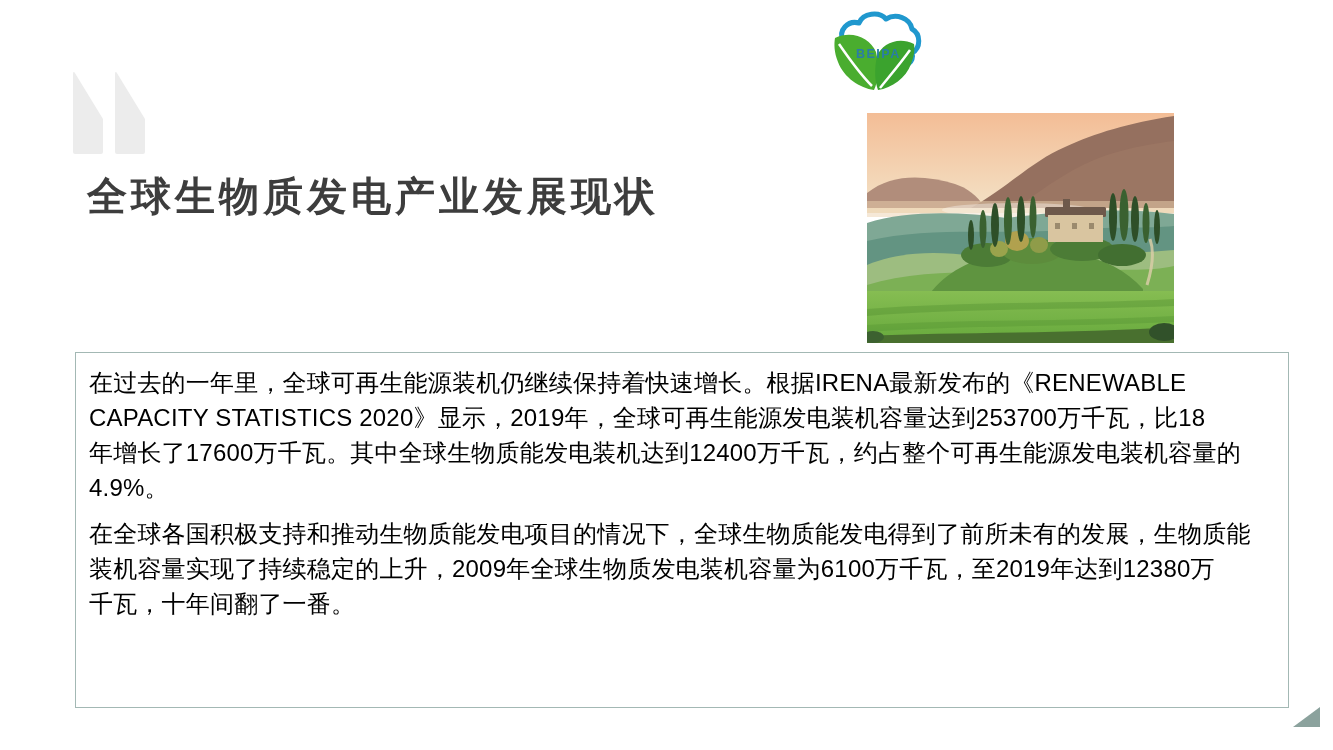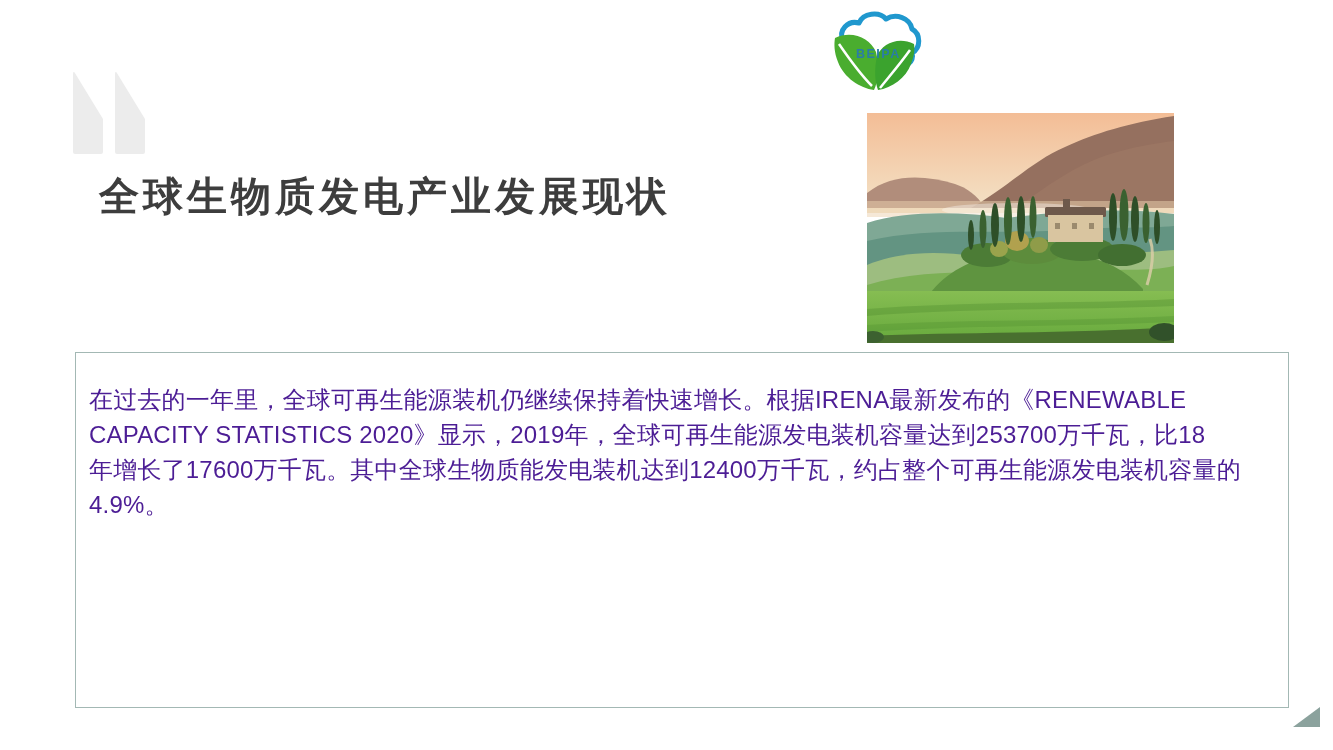--- a/index.html
+++ b/index.html
@@ -19,41 +19,41 @@
     white-space: nowrap;
   }
 
   
   .quote-svg { position: absolute; left: 73px; top: 72px; width: 72px; height: 82px; }
 
   
   .page-title {
     position: absolute; left: 87px; top: 172px;
     font-size: 40px; font-weight: bold; color: #3d3d3d;
-    letter-spacing: 4px; line-height: 48px; white-space: nowrap; margin-left: 12px;
+    letter-spacing: 4px; line-height: 48px; white-space: nowrap;
   }
 
   
   .photo {
     position: absolute; left: 867px; top: 113px;
     width: 307px; height: 230px; overflow: hidden;
   }
   .photo svg { display: block; width: 100%; height: 100%; }
 
   
   .content-panel {
     position: absolute; left: 75px; top: 352px;
     width: 1214px; height: 356px;
     border: 1px solid #a3b8b4;
     background: #ffffff;
     padding: 12px 14px 0 13px;
   }
   .content-panel p {
-    font-size: 24px; line-height: 35px; color: #4c1d95;
-    margin: 17px 0 11px 0;
+    font-size: 24px; line-height: 35px; color: #000000;
+    margin: 0 0 11px 0;
     white-space: pre-line;
     letter-spacing: 0.2px;
   }
 
   
   .corner-triangle { position: absolute; left: 1293px; top: 707px; width: 27px; height: 20px; }
 </style>
 </head>
 <body>
 
@@ -147,19 +147,22 @@
       <ellipse cx="297" cy="219" rx="15" ry="9" fill="#31512a"></ellipse>
       <ellipse cx="6" cy="224" rx="11" ry="6" fill="#3c6130"></ellipse>
     </svg>
   </div>
 
   <div class="content-panel">
     <p>在过去的一年里，全球可再生能源装机仍继续保持着快速增长。根据IRENA最新发布的《RENEWABLE
 CAPACITY STATISTICS 2020》显示，2019年，全球可再生能源发电装机容量达到253700万千瓦，比18
 年增长了17600万千瓦。其中全球生物质能发电装机达到12400万千瓦，约占整个可再生能源发电装机容量的
 4.9%。</p>
+    <p>在全球各国积极支持和推动生物质能发电项目的情况下，全球生物质能发电得到了前所未有的发展，生物质能
+装机容量实现了持续稳定的上升，2009年全球生物质发电装机容量为6100万千瓦，至2019年达到12380万
+千瓦，十年间翻了一番。</p>
   </div>
 
   <svg class="corner-triangle" viewBox="0 0 27 20" aria-hidden="true">
     <polygon points="0,20 27,20 27,0" fill="#8ba29d"></polygon>
   </svg>
 
 </div>
 
 </body></html>

